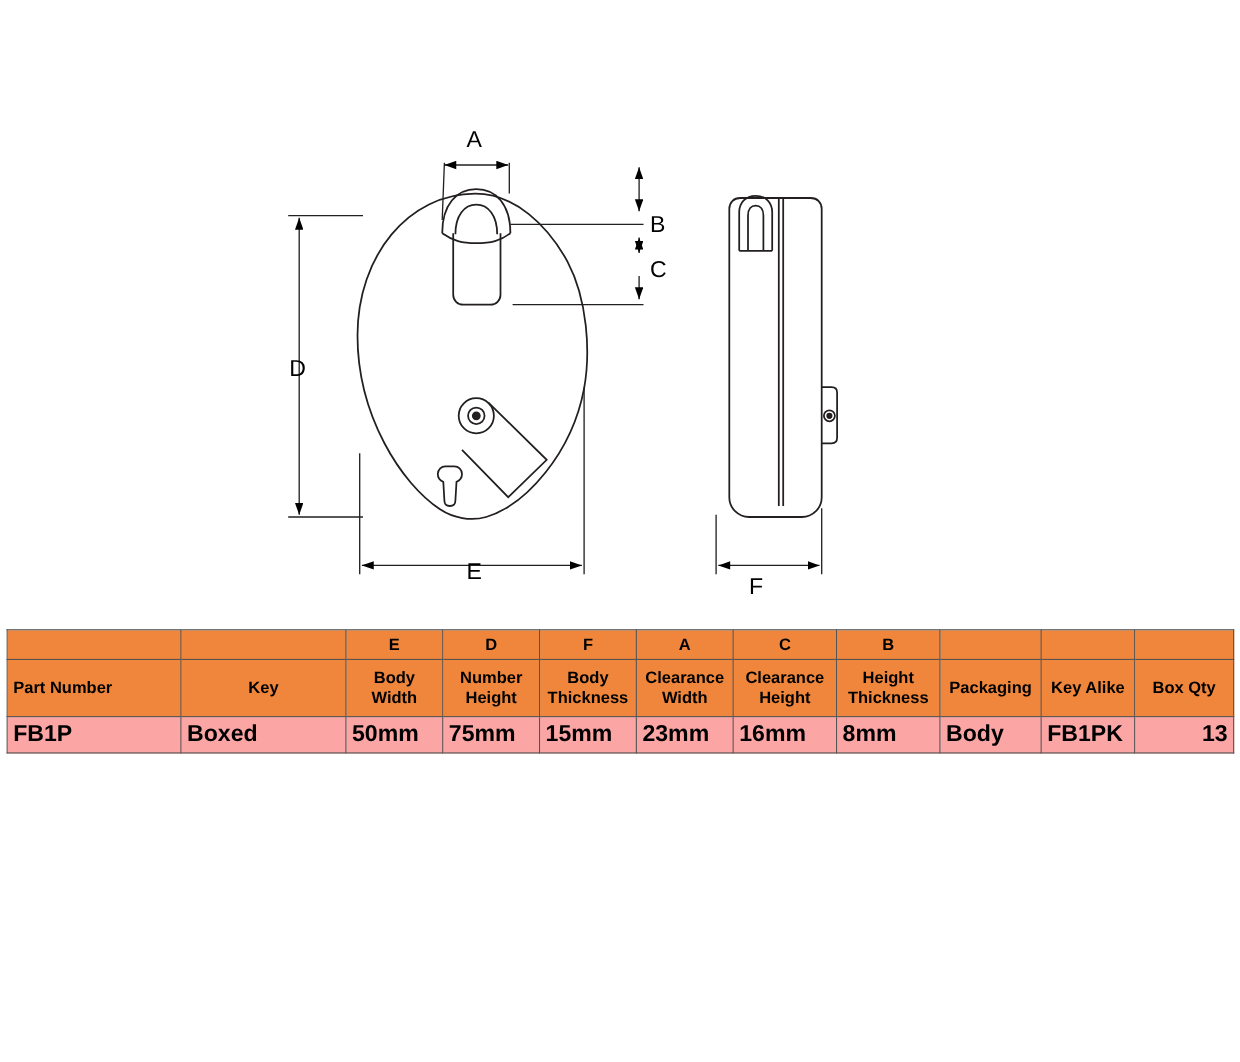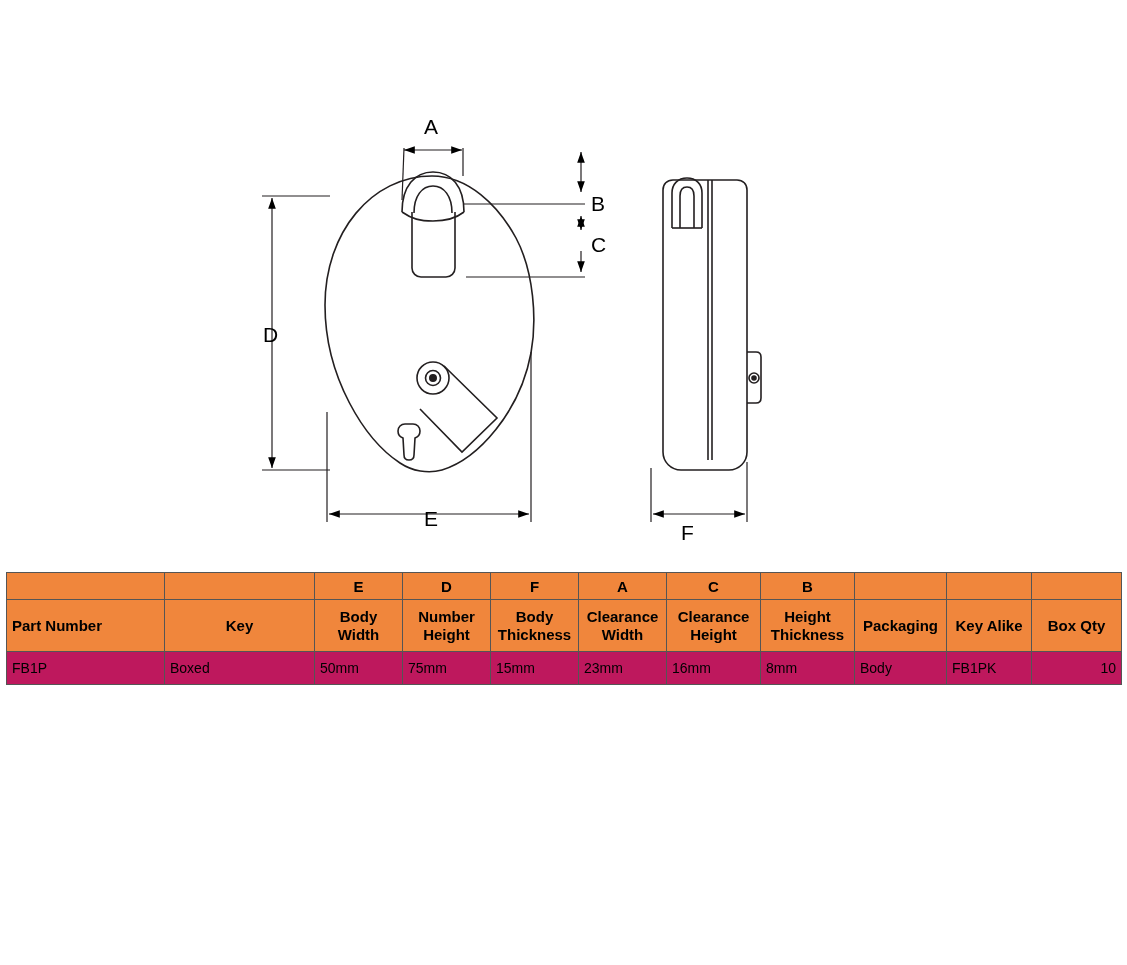--- a/index.html
+++ b/index.html
@@ -80,25 +80,25 @@
     text-align: center;
     font-weight: bold;
     font-size: 15px;
     line-height: 1.15;
     color: #000000;
   }
   tr.headings td.left {
     text-align: left;
   }
   tr.data td {
-    background: #be185d;
+    background: #fca5a5;
     height: 28px;
     text-align: left;
-    font-size: 14px;
-    font-weight: normal;
+    font-size: 21px;
+    font-weight: bold;
   }
   tr.data td.num {
     text-align: right;
   }
   .nowrap { white-space: nowrap; }
 </style>
 </head>
 <body>
 
 <div id="page">
@@ -275,19 +275,19 @@
           <td>FB1P</td>
           <td>Boxed</td>
           <td>50mm</td>
           <td>75mm</td>
           <td>15mm</td>
           <td>23mm</td>
           <td>16mm</td>
           <td>8mm</td>
           <td>Body</td>
           <td>FB1PK</td>
-          <td class="num">10</td>
+          <td class="num">13</td>
         </tr>
       </tbody>
     </table>
   </div>
 
 </div>
 
 </body></html>

